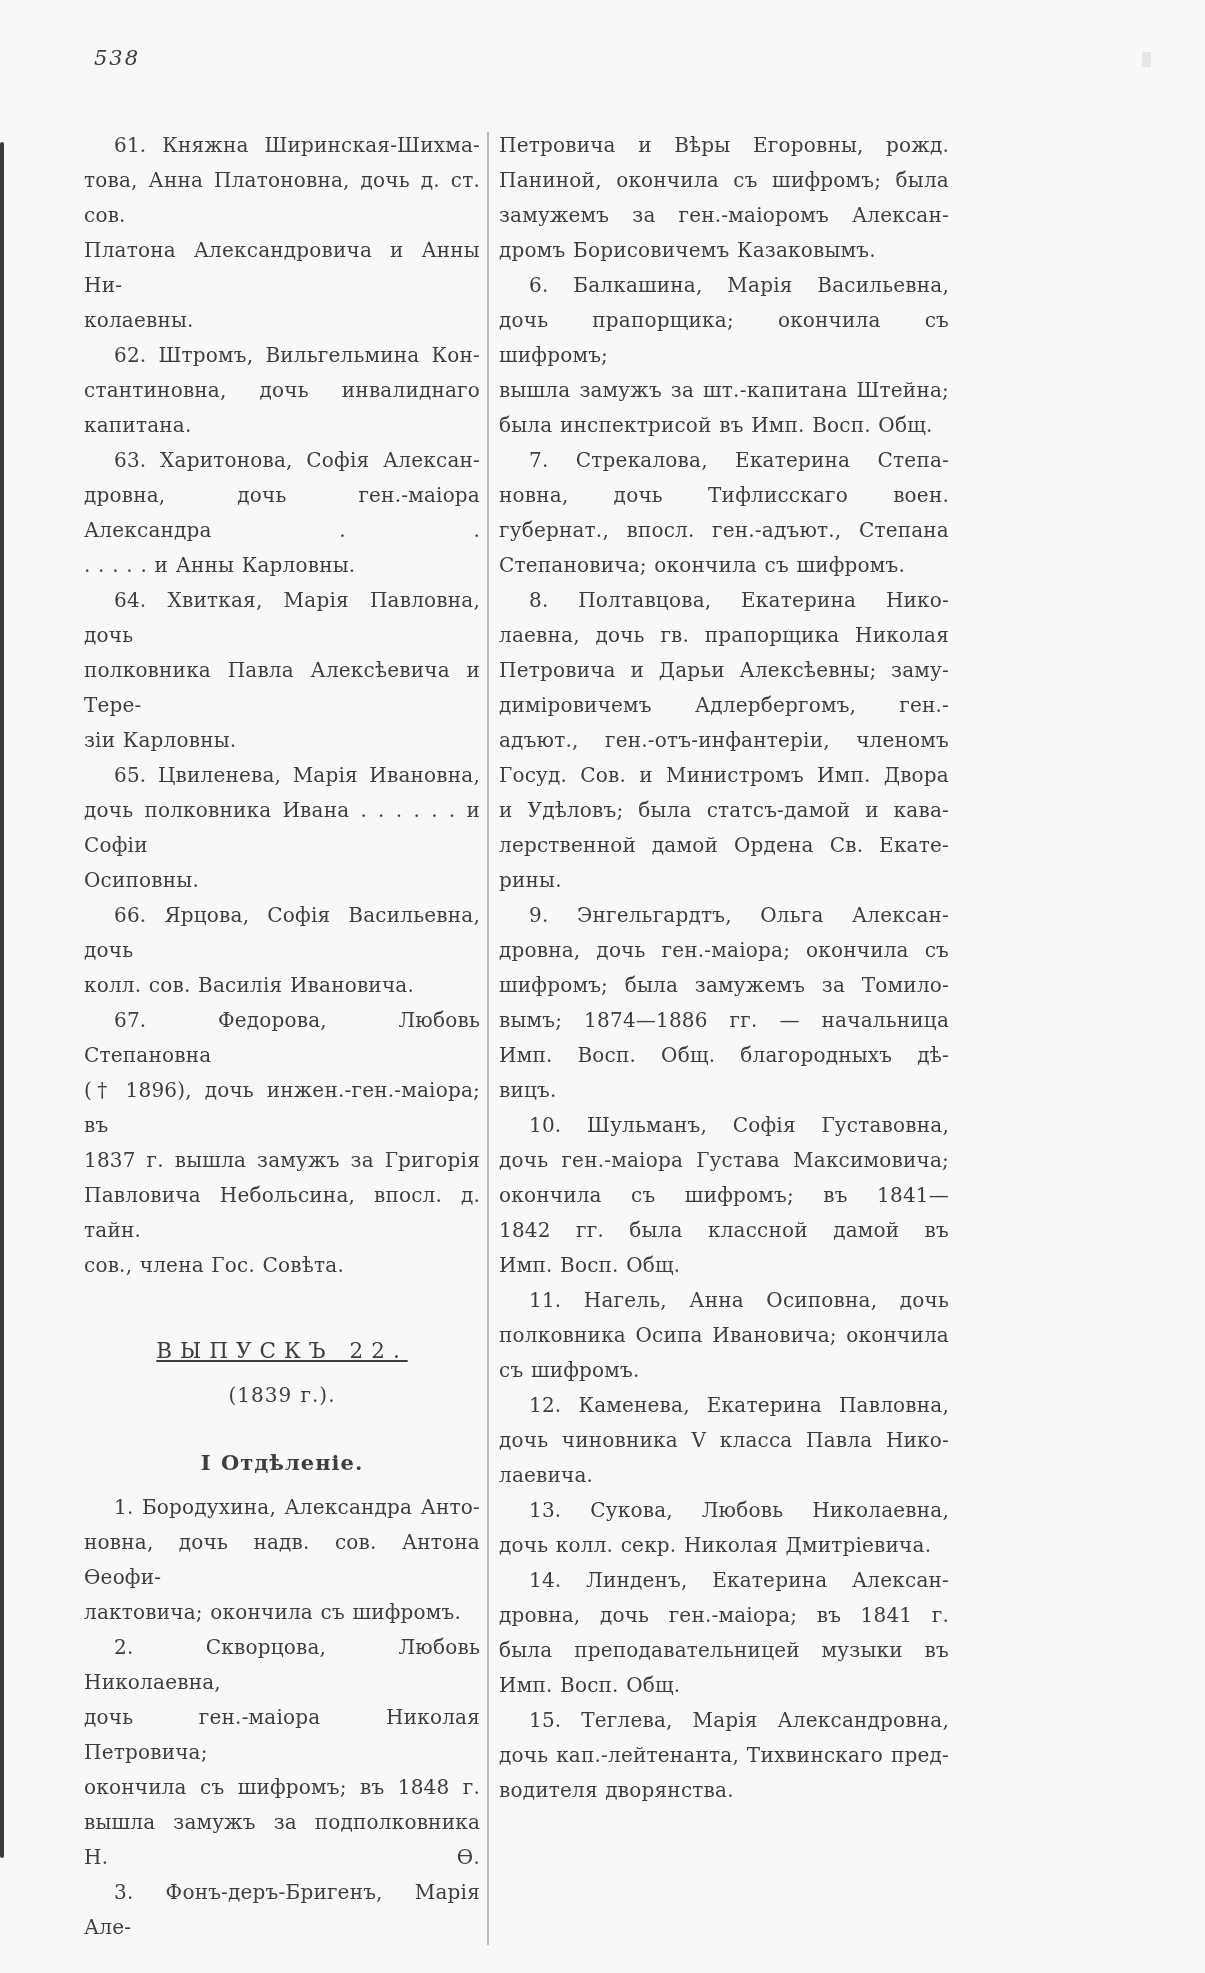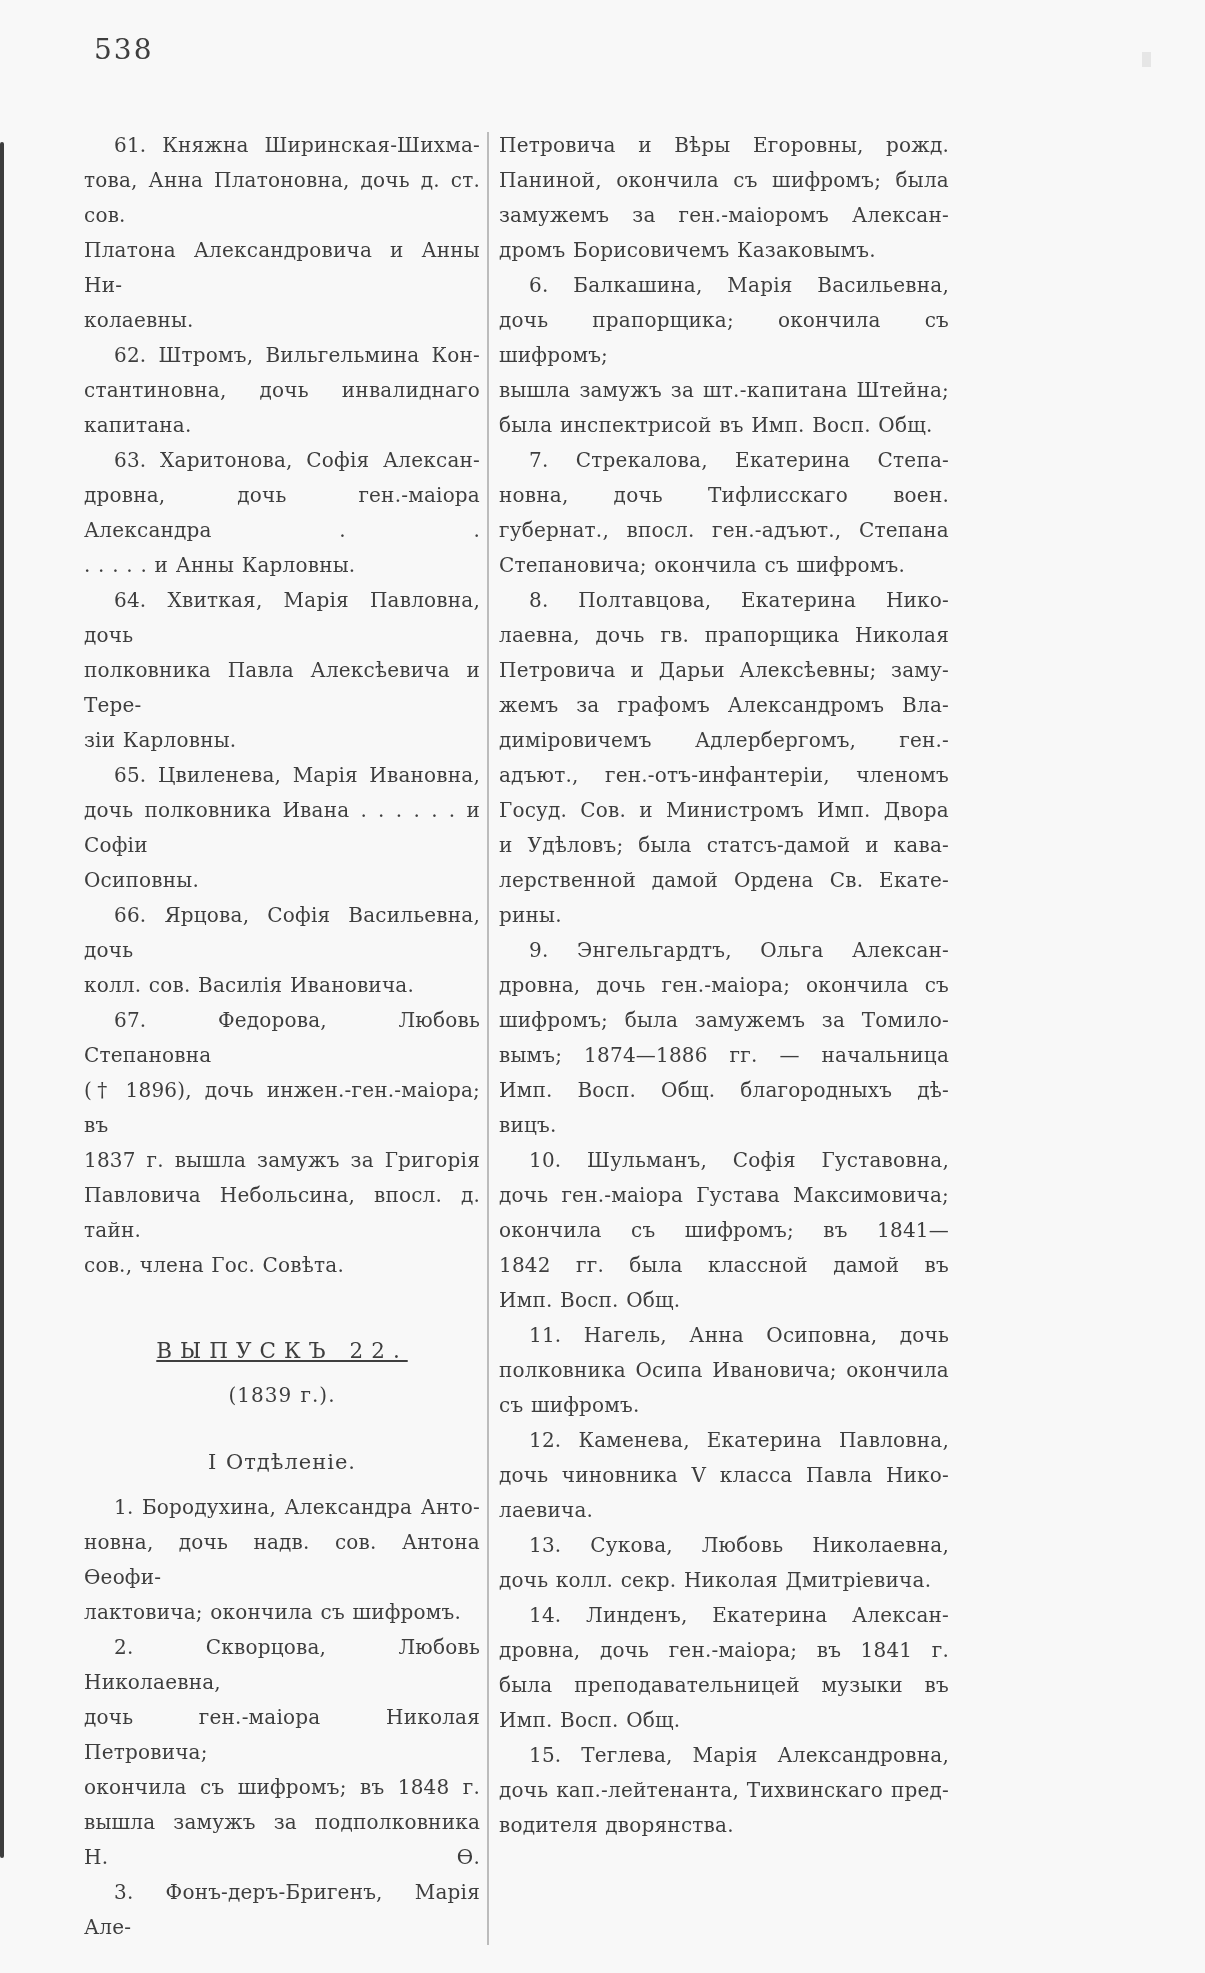--- a/index.html
+++ b/index.html
@@ -11,22 +11,22 @@
   html,body{margin:0;padding:0;}
   body{
     width:1205px;height:1973px;
     background:var(--background);
     color:var(--ink);
     font-family:"DejaVu Serif", serif;
     overflow:hidden;position:relative;
   }
   .page{position:absolute;inset:0;}
   .page-number{
-    position:absolute;left:94px;top:33px;
-    font-size:28px;letter-spacing:2px;
+    position:absolute;left:94px;top:46px;
+    font-size:21px;letter-spacing:2px;font-style:italic;
   }
   .columns{
     position:absolute;left:84px;top:128px;
     display:flex;align-items:flex-start;
   }
   .col{display:block;}
   .col-left{width:396px;}
   .col-right{width:450px;}
   .divider{
     width:2px;background:var(--divider);
@@ -42,21 +42,21 @@
   .line.end{text-align-last:left;}
   .block{margin:0;}
   .heading-vypusk{margin-top:50px;}
   .heading-vypusk .line{
     text-align:center;text-align-last:center;
     letter-spacing:8px;font-size:21.5px;text-decoration:underline;
   }
   .heading-date{margin-top:10px;}
   .heading-date .line{text-align-last:center;font-size:20px;letter-spacing:1px;}
   .heading-section{margin-top:32px;margin-bottom:10px;}
-  .heading-section .line{text-align:center;text-align-last:center;font-size:21px;letter-spacing:1px;}
+  .heading-section .line{text-align:center;text-align-last:center;font-size:21px;letter-spacing:1px;font-weight:bold;}
   .edge-artifact{
     position:absolute;left:0;top:142px;width:4px;height:1716px;
     background:var(--edge-artifact);border-radius:2px;opacity:.85;
   }
   .corner-smudge{
     position:absolute;left:1142px;top:52px;width:9px;height:15px;
     background:#e6e6e6;
   }
 </style>
 </head>
@@ -143,21 +143,20 @@
         <div class="block entry">
           <div class="line indent">7. Стрекалова, Екатерина Степа-</div>
           <div class="line">новна, дочь Тифлисскаго воен.</div>
           <div class="line">губернат., впосл. ген.-адъют., Степана</div>
           <div class="line end">Степановича; окончила съ шифромъ.</div>
         </div>
         <div class="block entry">
           <div class="line indent">8. Полтавцова, Екатерина Нико-</div>
           <div class="line">лаевна, дочь гв. прапорщика Николая</div>
           <div class="line">Петровича и Дарьи Алексѣевны; заму-</div>
-          <div class="line">жемъ за графомъ Александромъ Вла-</div>
           <div class="line">диміровичемъ Адлербергомъ, ген.-</div>
           <div class="line">адъют., ген.-отъ-инфантеріи, членомъ</div>
           <div class="line">Госуд. Сов. и Министромъ Имп. Двора</div>
           <div class="line">и Удѣловъ; была статсъ-дамой и кава-</div>
           <div class="line">лерственной дамой Ордена Св. Екате-</div>
           <div class="line end">рины.</div>
         </div>
         <div class="block entry">
           <div class="line indent">9. Энгельгардтъ, Ольга Алексан-</div>
           <div class="line">дровна, дочь ген.-маіора; окончила съ</div>

